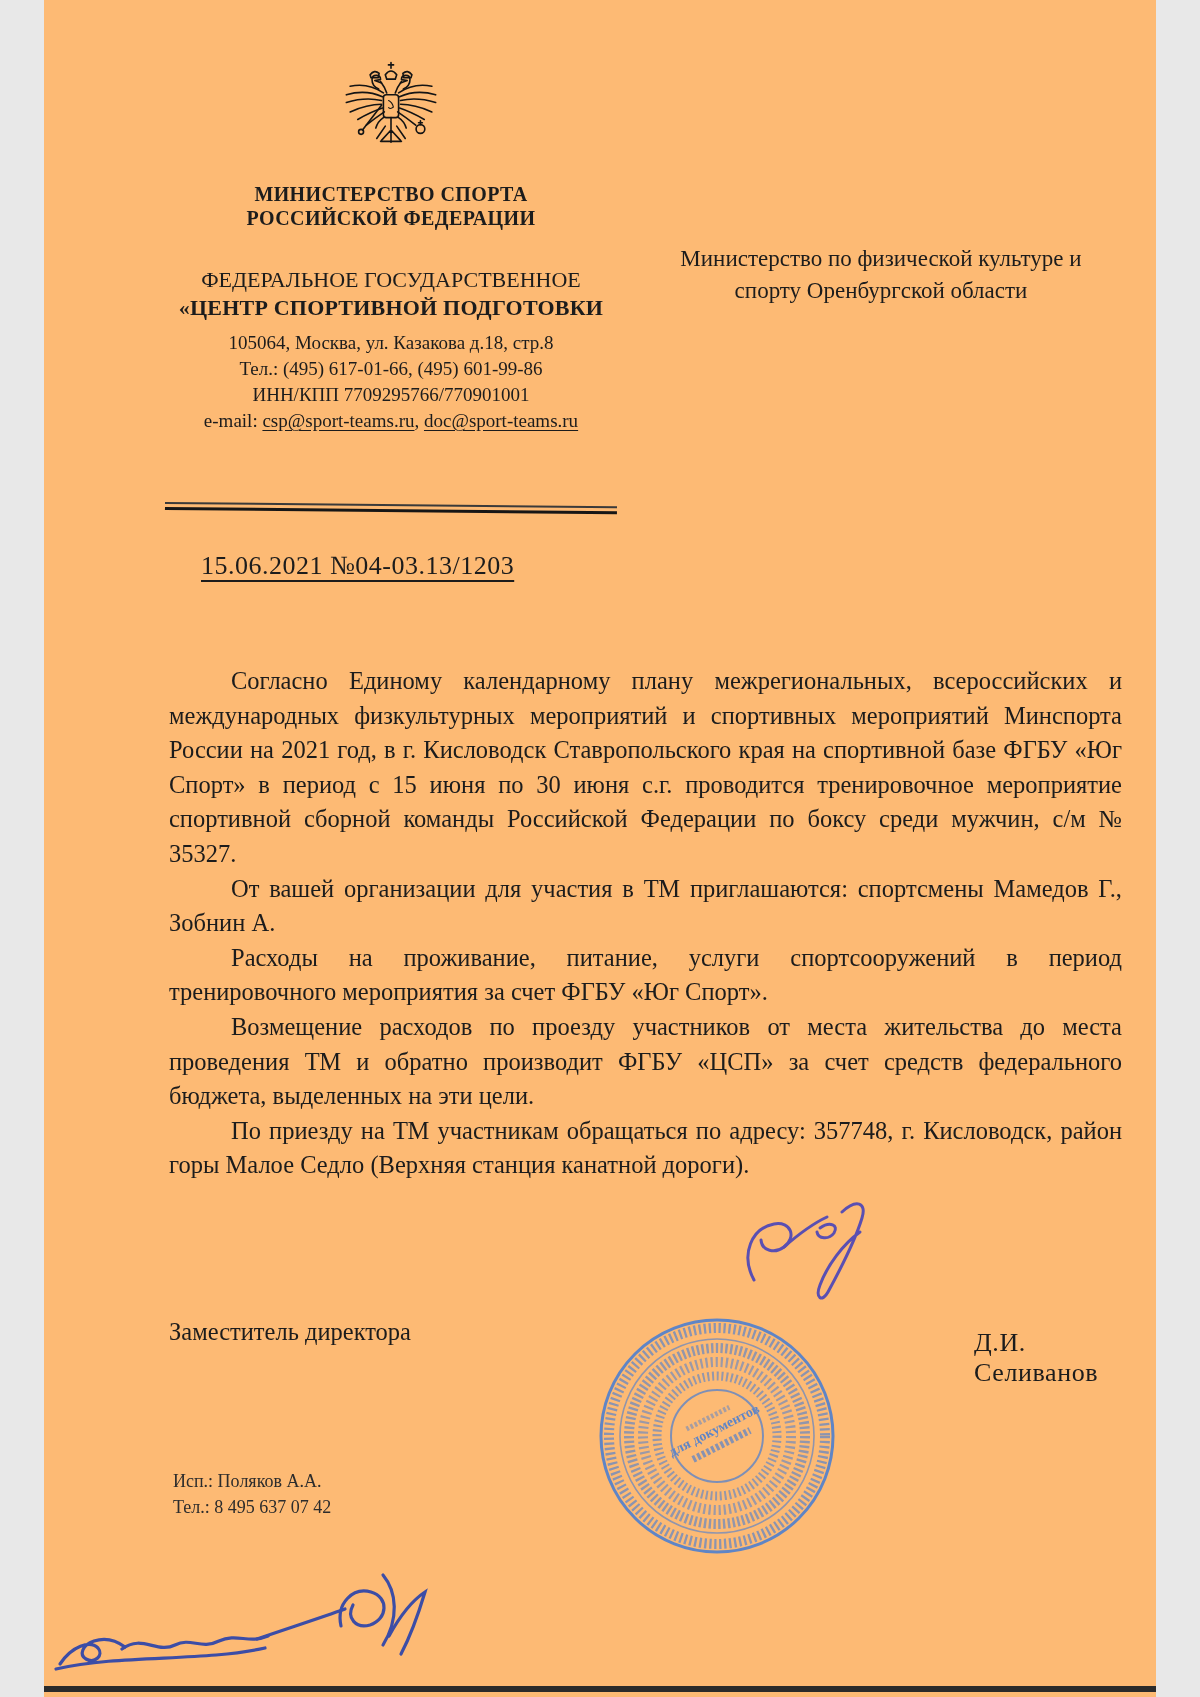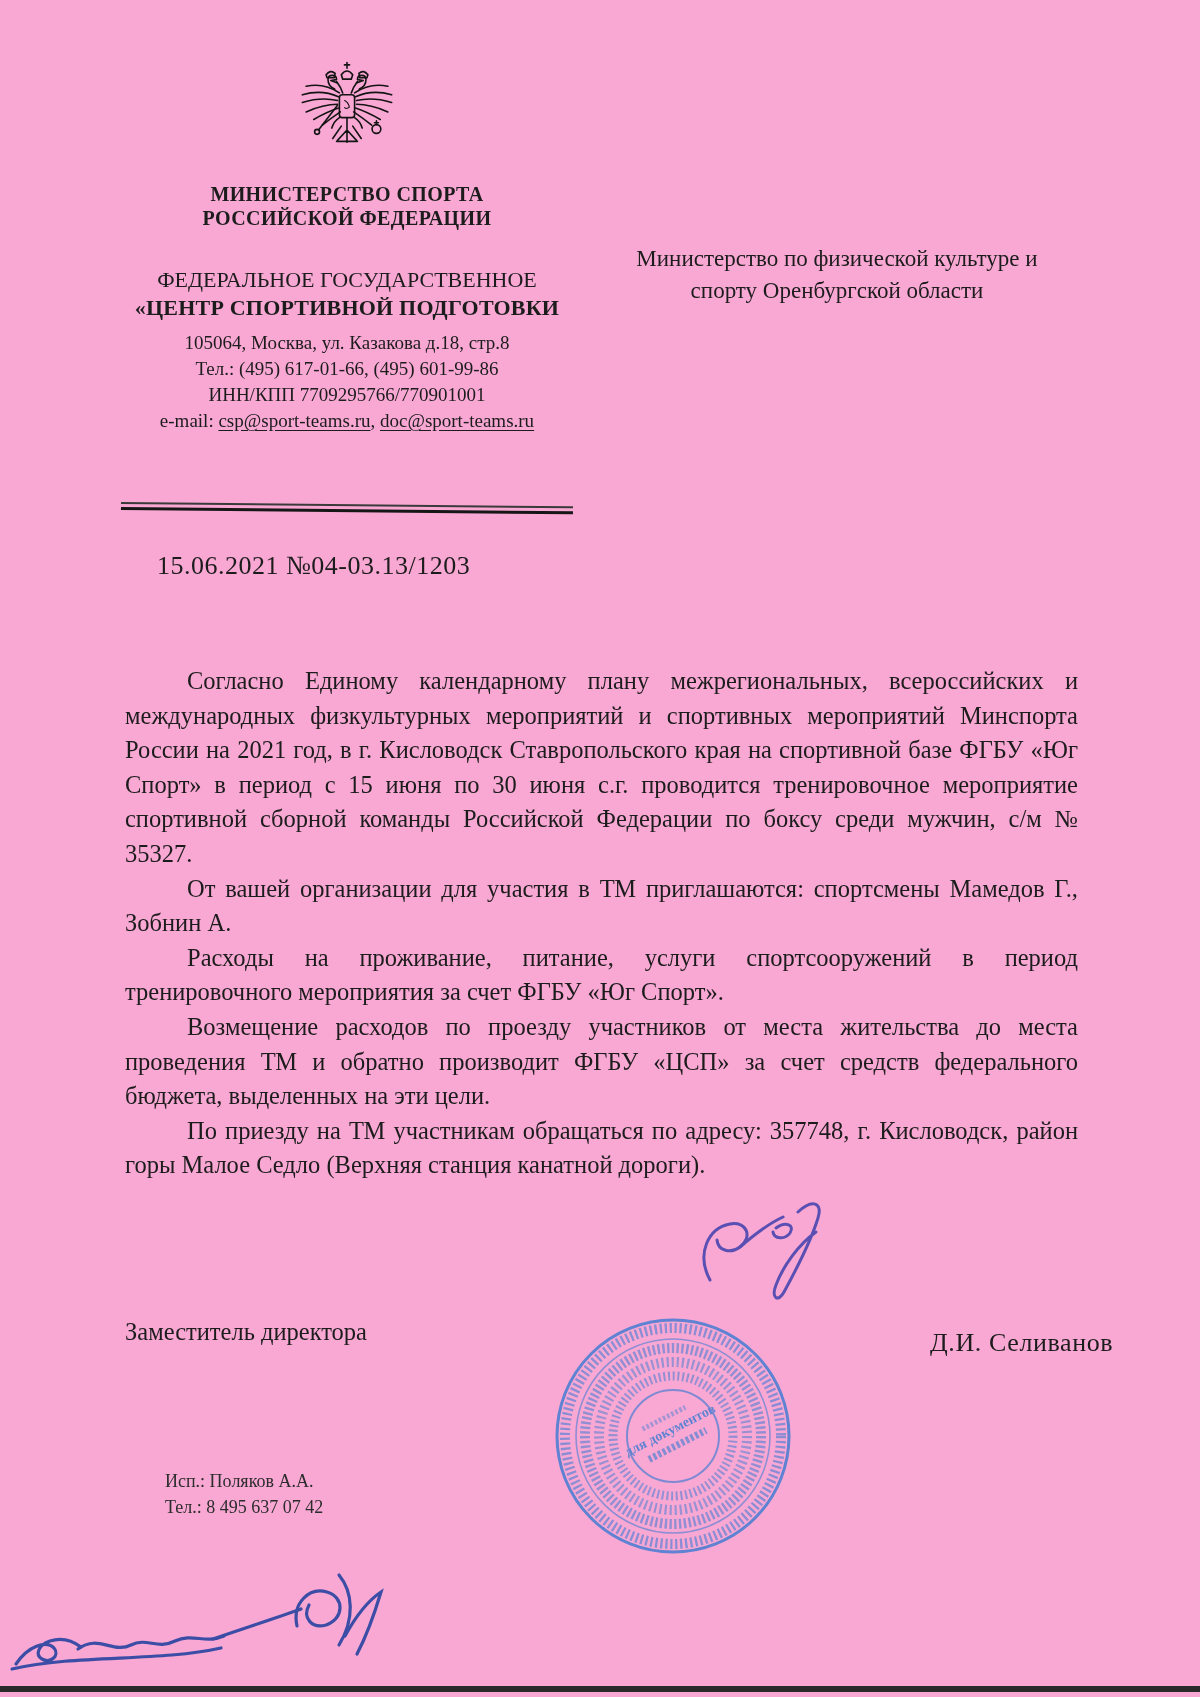--- a/index.html
+++ b/index.html
@@ -1,18 +1,18 @@
 <!DOCTYPE html>
 <html lang="ru"><head>
 <meta charset="utf-8">
 <style>
   html,body { margin:0; padding:0; background:#e8e8e8; }
   .page {
-    position:relative; width:1200px; height:1697px; margin:0 auto;
-    background:#f9a8d4; color:#1c1c1c;
+    position:relative; width:1112px; height:1697px; margin:0 auto;
+    background:#fdba74; color:#1c1c1c;
     font-family:"Liberation Serif", serif;
     overflow:hidden;
   }
   
   .letterhead {
     position:absolute; left:118px; top:58px; width:458px; text-align:center;
   }
   .emblem-wrap { height:118px; display:flex; align-items:flex-start; justify-content:center; }
   .ministry { margin-top:6px; font-weight:bold; font-size:20px; line-height:24px; letter-spacing:0.4px; }
   .org { margin-top:36px; font-size:22px; line-height:28px; }
@@ -27,38 +27,38 @@
   .lh-rule .r1 { height:2px; background:#3a3a3a; }
   .lh-rule .r2 { height:3px; background:#161616; margin-top:3px; }
   
   .recipient {
     position:absolute; left:598px; top:243px; width:478px;
     text-align:center; font-size:23px; line-height:32px;
   }
   
   .ref {
     position:absolute; left:157px; top:551px; font-size:26px;
-    text-underline-offset:6px;
+    text-decoration:underline; text-underline-offset:6px;
     letter-spacing:0.5px;
   }
   
   .body-text {
     position:absolute; left:125px; top:664px; width:953px;
     font-size:24.5px; line-height:34.6px; text-align:justify;
   }
   .body-text p { margin:0; text-indent:62px; }
   
   .sign-pos  { position:absolute; left:125px; top:1318px; font-size:24.5px; }
   .sign-name { position:absolute; left:930px; top:1328px; font-size:26px; letter-spacing:0.6px; }
   .stamp { position:absolute; left:549px; top:1312px; }
   .autograph { position:absolute; left:686px; top:1192px; }
   
   .executor {
     position:absolute; left:129px; top:1468px;
-    font-size:18px; line-height:26px; color:#2c2c2c;margin-left:36px;
+    font-size:18px; line-height:26px; color:#2c2c2c;
   }
   
   .bottom-sig { position:absolute; left:8px; top:1548px; }
   .scan-edge { position:absolute; left:0; top:1686px; width:1200px; height:6px; background:#2b2b2b; }
 </style>
 </head>
 <body>
 
 <div class="page">
 

